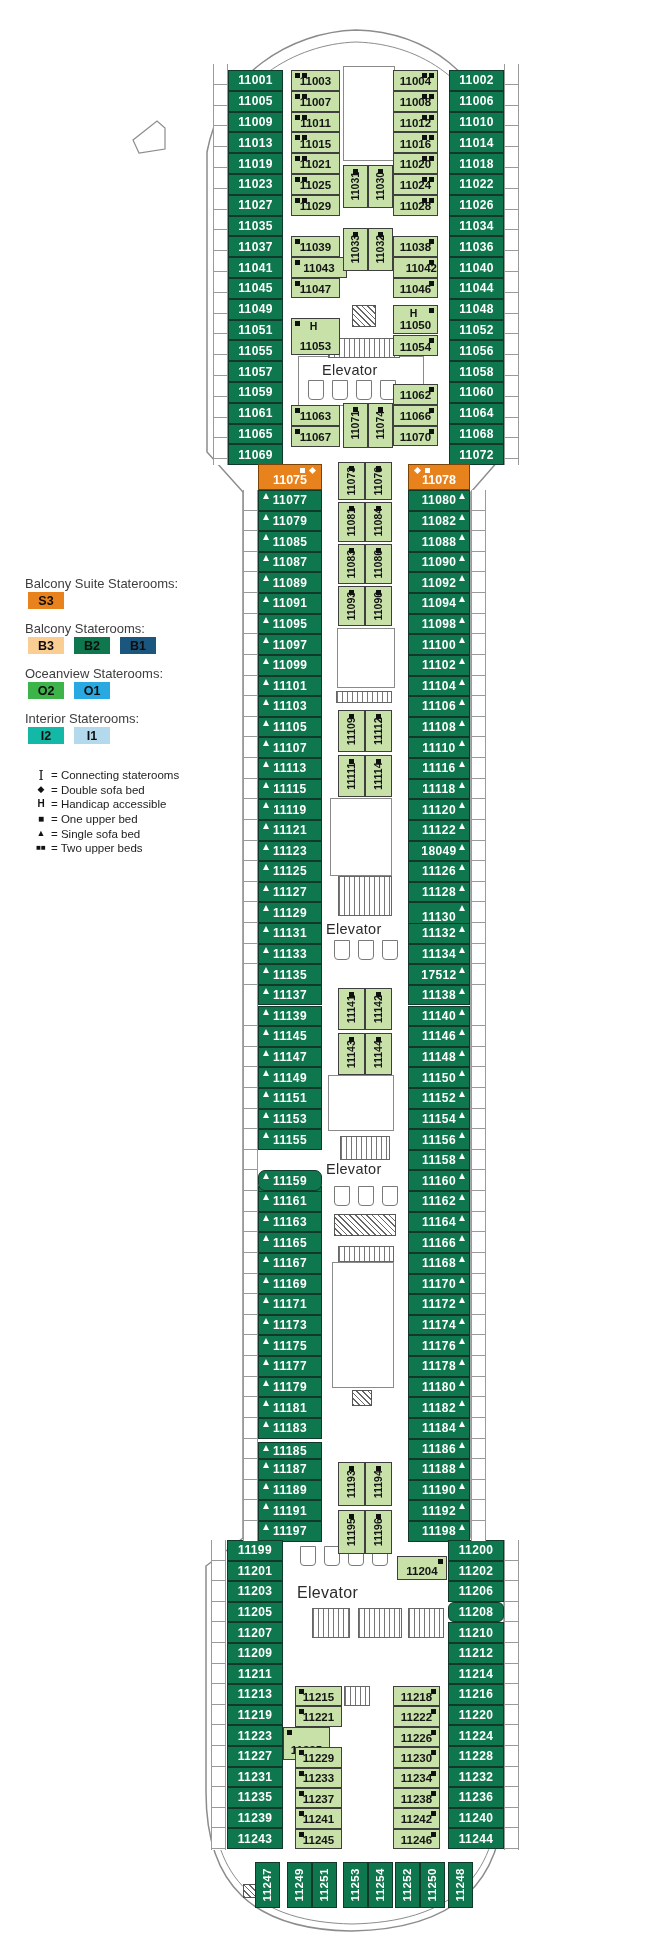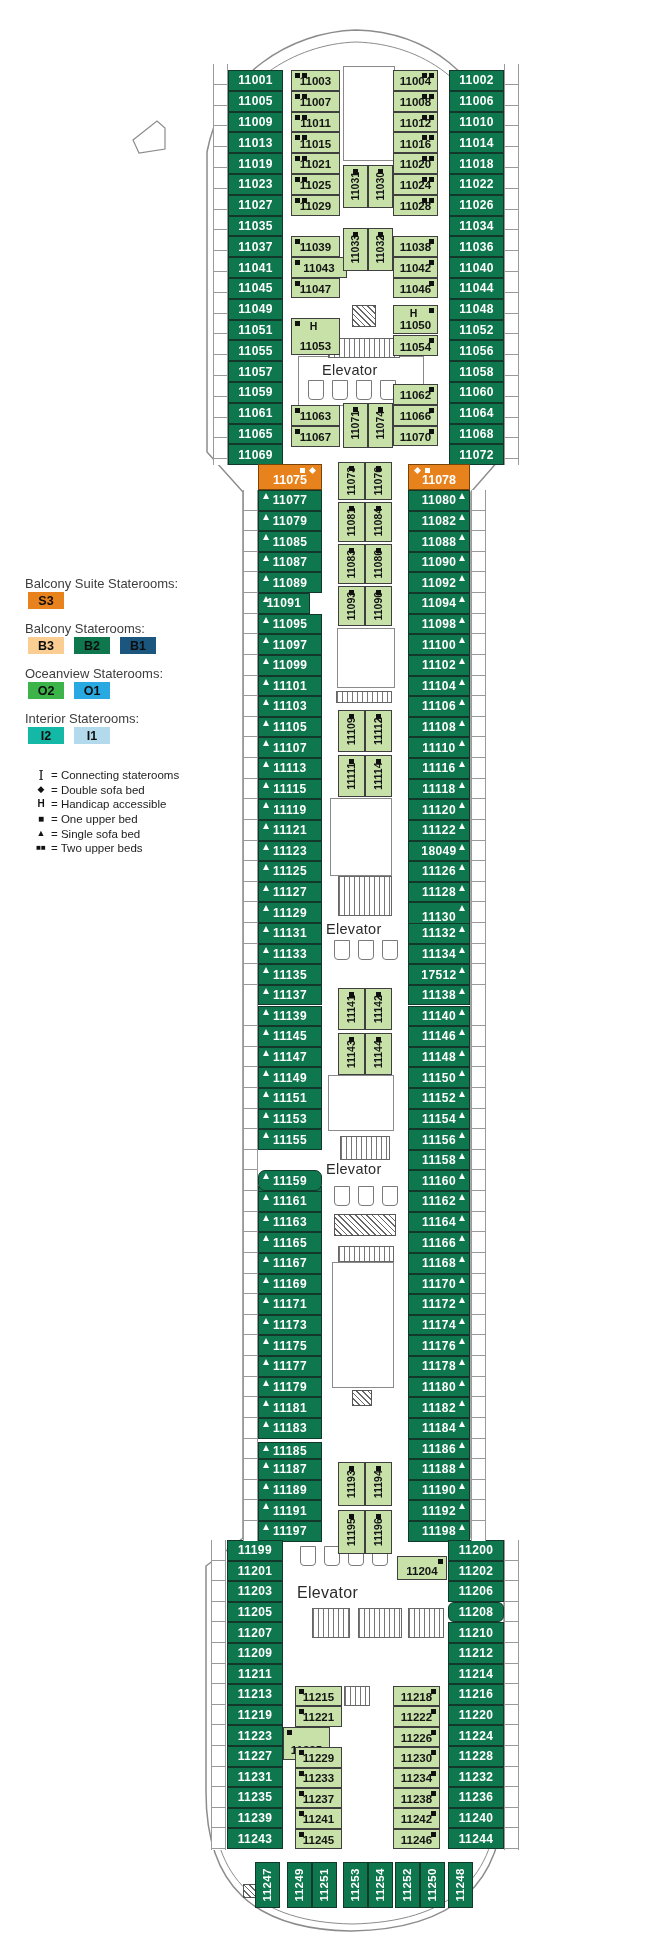--- a/index.html
+++ b/index.html
@@ -350,21 +350,21 @@
         <span class="num">11043</span>
       </div>
       <div class="cab int" style="left: 291px; top: 277.6px; width: 49px; height: 20.8px;">
         <i class="ic sq l1"></i>
         <span class="num">11047</span>
       </div>
       <div class="cab int" style="left: 393px; top: 236px; width: 45px; height: 20.8px;">
         <i class="ic sq r1"></i>
         <span class="num">11038</span>
       </div>
-      <div class="cab int" style="left: 393px; top: 256.8px; width: 45px; height: 20.8px;">
+      <div class="cab int" style="left: 393px; top: 256.8px; width: 45px; height: 20.8px; justify-content: flex-end;">
         <i class="ic sq r1"></i>
         <span class="num">11042</span>
       </div>
       <div class="cab int" style="left: 393px; top: 277.6px; width: 45px; height: 20.8px;">
         <i class="ic sq r1"></i>
         <span class="num">11046</span>
       </div>
       <div class="cab int" style="left: 291px; top: 318px; width: 49px; height: 37px;">
         <i class="ic sq l1"></i>
         <span class="num">11053</span>
@@ -446,21 +446,21 @@
         <span class="num">11085</span>
       </div>
       <div class="cab b2" style="left: 258px; top: 551.86px; width: 64px; height: 20.62px;">
         <i class="ic tri"></i>
         <span class="num">11087</span>
       </div>
       <div class="cab b2" style="left: 258px; top: 572.48px; width: 64px; height: 20.62px;">
         <i class="ic tri"></i>
         <span class="num">11089</span>
       </div>
-      <div class="cab b2" style="left: 258px; top: 593.1px; width: 52px; height: 20.62px;">
+      <div class="cab b2" style="left: 258px; top: 593.1px; width: 64px; height: 20.62px;">
         <i class="ic tri"></i>
         <span class="num">11091</span>
       </div>
       <div class="cab b2" style="left: 258px; top: 613.72px; width: 64px; height: 20.62px;">
         <i class="ic tri"></i>
         <span class="num">11095</span>
       </div>
       <div class="cab b2" style="left: 258px; top: 634.34px; width: 64px; height: 20.62px;">
         <i class="ic tri"></i>
         <span class="num">11097</span>

